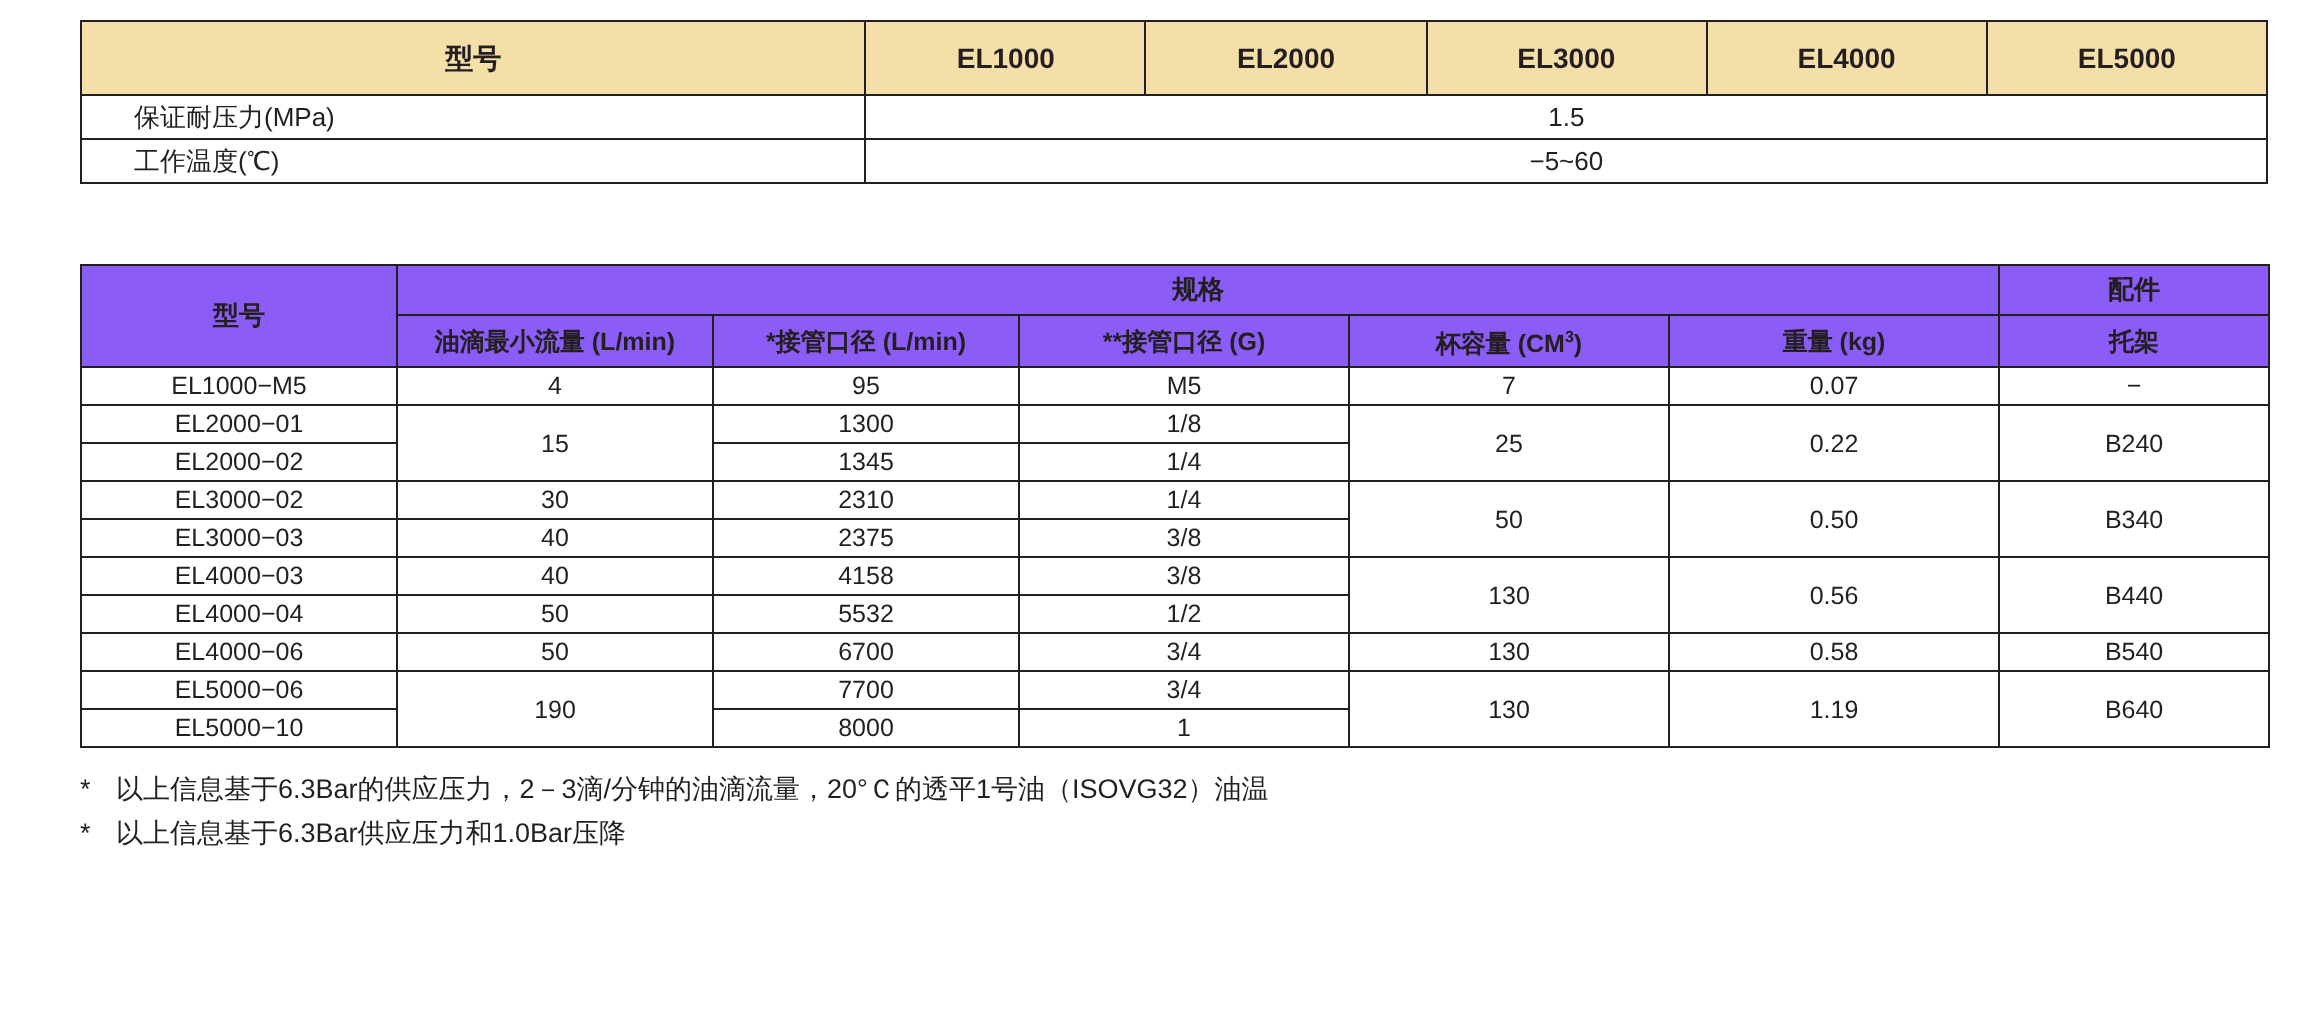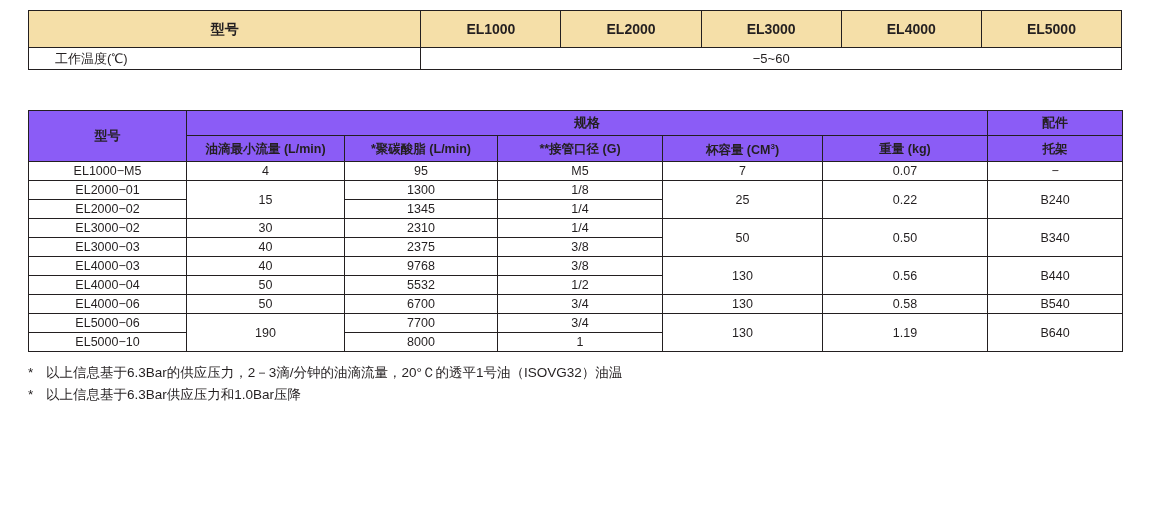--- a/index.html
+++ b/index.html
@@ -13,21 +13,21 @@
     font-family: "Liberation Sans", sans-serif;
     color: #231f20;
     position: relative;
     overflow: hidden;
   }
   .page {
     position: relative;
     width: 908px;
     height: 507px;
     box-sizing: border-box;
-    padding: 10px 28px 0 28px;
+    padding: 10px 28px 0 40px;
   }
   table {
     border-collapse: collapse;
     table-layout: fixed;
     width: 1094px;
     font-size: 13px;
   }
   td, th {
     border: 1px solid #231f20;
     text-align: center;
@@ -124,20 +124,24 @@
       <tr>
         <th class="hdr">型号</th>
         <th class="hdr">EL1000</th>
         <th class="hdr">EL2000</th>
         <th class="hdr">EL3000</th>
         <th class="hdr">EL4000</th>
         <th class="hdr">EL5000</th>
       </tr>
     </thead>
     <tbody>
+      <tr>
+        <td class="rowlabel">保证耐压力(MPa)</td>
+        <td colspan="5">1.5</td>
+      </tr>
       <tr>
         <td class="rowlabel">工作温度(℃)</td>
         <td colspan="5">−5~60</td>
       </tr>
     </tbody>
   </table>
 
   <div class="gap"></div>
 
   <table id="model-table">
@@ -151,21 +155,21 @@
       <col style="width:135px">
     </colgroup>
     <thead>
       <tr>
         <td class="band grouphdr" rowspan="2">型号</td>
         <td class="band grouphdr" colspan="5">规格</td>
         <td class="band grouphdr">配件</td>
       </tr>
       <tr>
         <td class="band subhdr">油滴最小流量 (L/min)</td>
-        <td class="band subhdr">*聚碳酸脂 (L/min)</td>
+        <td class="band subhdr">*接管口径 (L/min)</td>
         <td class="band subhdr">**接管口径 (G)</td>
         <td class="band subhdr"><span>杯容量 (CM</span><sup>3</sup><span>)</span></td>
         <td class="band subhdr">重量 (kg)</td>
         <td class="band subhdr">托架</td>
       </tr>
     </thead>
     <tbody>
 
       <tr>
         <td class="modelname">EL1000−M5</td>
@@ -206,21 +210,21 @@
       <tr>
         <td class="modelname">EL3000−03</td>
         <td rowspan="1">40</td>
         <td>2375</td>
         <td>3/8</td>
       </tr>
 
       <tr>
         <td class="modelname">EL4000−03</td>
         <td rowspan="1">40</td>
-        <td>9768</td>
+        <td>4158</td>
         <td>3/8</td>
         <td rowspan="2">130</td>
         <td rowspan="2">0.56</td>
         <td rowspan="2">B440</td>
       </tr>
 
       <tr>
         <td class="modelname">EL4000−04</td>
         <td rowspan="1">50</td>
         <td>5532</td>

